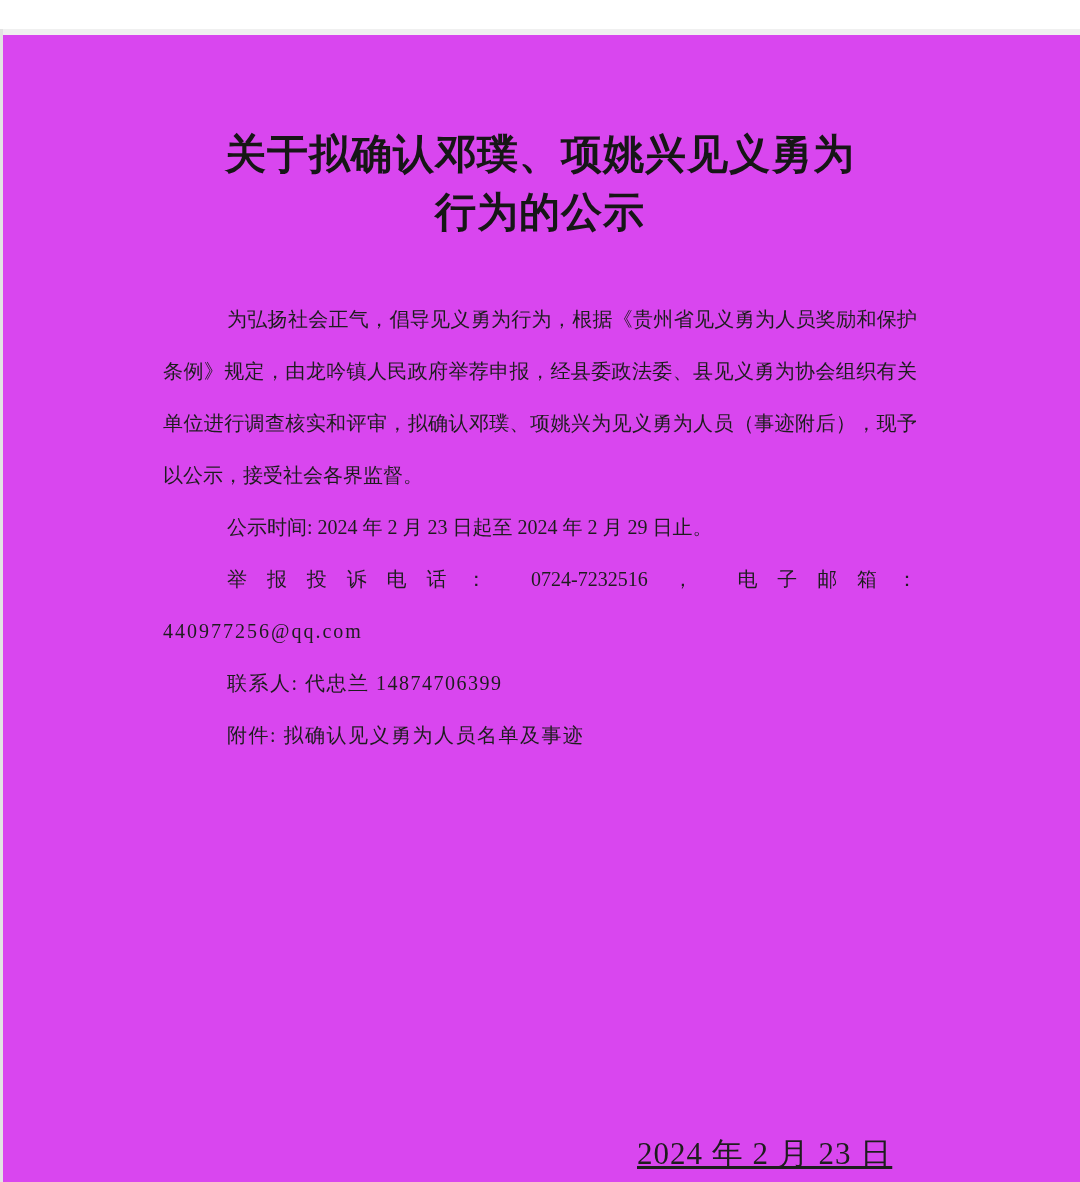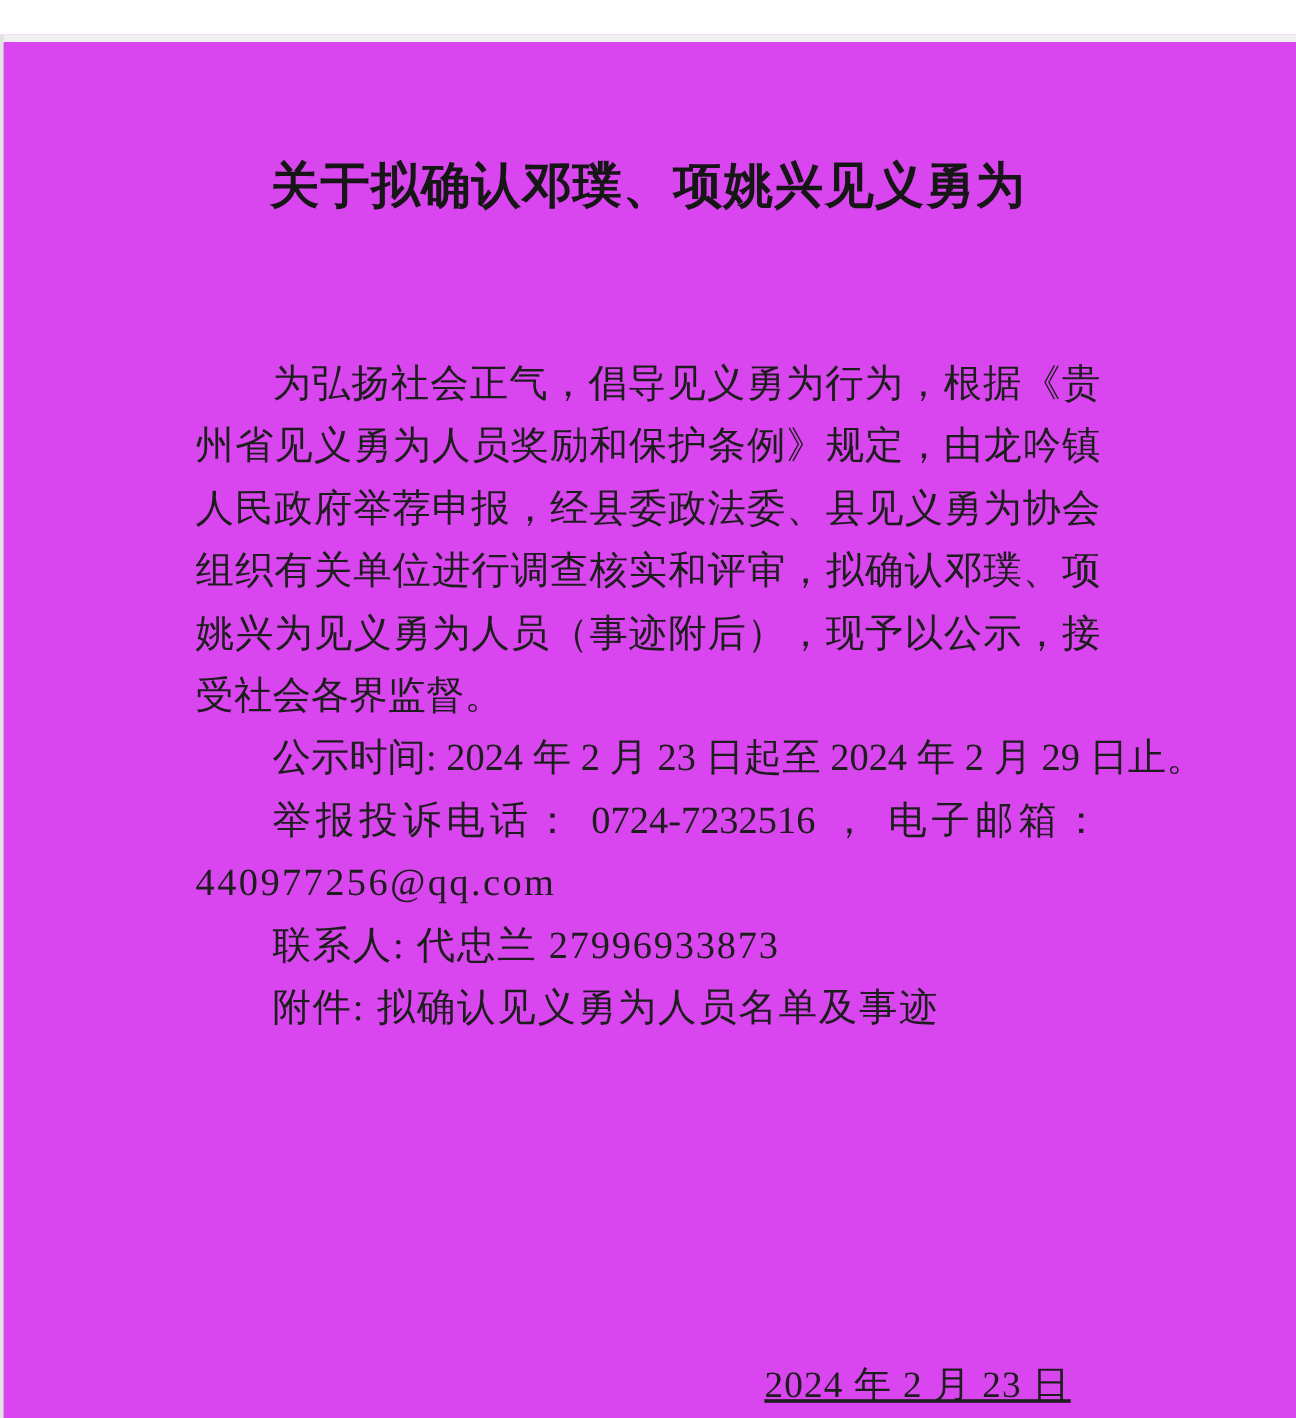--- a/index.html
+++ b/index.html
@@ -40,21 +40,21 @@
     font-weight: bold;
     line-height: 58px;
     letter-spacing: 1px;
     color: #161616;
   }
   .doc-body {
     position: absolute;
     top: 264px;
     left: 163px;
     width: 754px;
-    font-size: 32px;
+    font-size: 20px;
     line-height: 52px;
     text-align: justify;
     text-justify: inter-ideograph;
     color: #1d1d1d;
   }
   .doc-body p {
     margin: 0;
     padding: 0;
   }
   .indent {
@@ -97,25 +97,26 @@
 </style>
 </head>
 <body>
 
 <div class="page">
   <div class="scan-edge-top"></div>
   <div class="scan-edge-left"></div>
 
   <div class="doc-title">
     <div>关于拟确认邓璞、项姚兴见义勇为</div>
+    <div>行为的公示</div>
   </div>
 
   <div class="doc-body">
     <p class="indent">为弘扬社会正气，倡导见义勇为行为，根据《贵州省见义勇为人员奖励和保护条例》规定，由龙吟镇人民政府举荐申报，经县委政法委、县见义勇为协会组织有关单位进行调查核实和评审，拟确认邓璞、项姚兴为见义勇为人员（事迹附后），现予以公示，接受社会各界监督。</p>
     <p class="indent nowrap">公示时间: 2024 年 2 月 23 日起至 2024 年 2 月 29 日止。</p>
     <p class="indent stretch-line nowrap">举报投诉电话： 0724-7232516 ， 电子邮箱：</p>
     <p class="email-line">440977256@qq.com</p>
-    <p class="indent contact-line nowrap">联系人: 代忠兰 27996933873</p>
+    <p class="indent contact-line nowrap">联系人: 代忠兰 14874706399</p>
     <p class="indent contact-line nowrap">附件: 拟确认见义勇为人员名单及事迹</p>
   </div>
 
   <div class="sig-date">2024 年 2 月 23 日</div>
 </div>
 
 </body></html>

